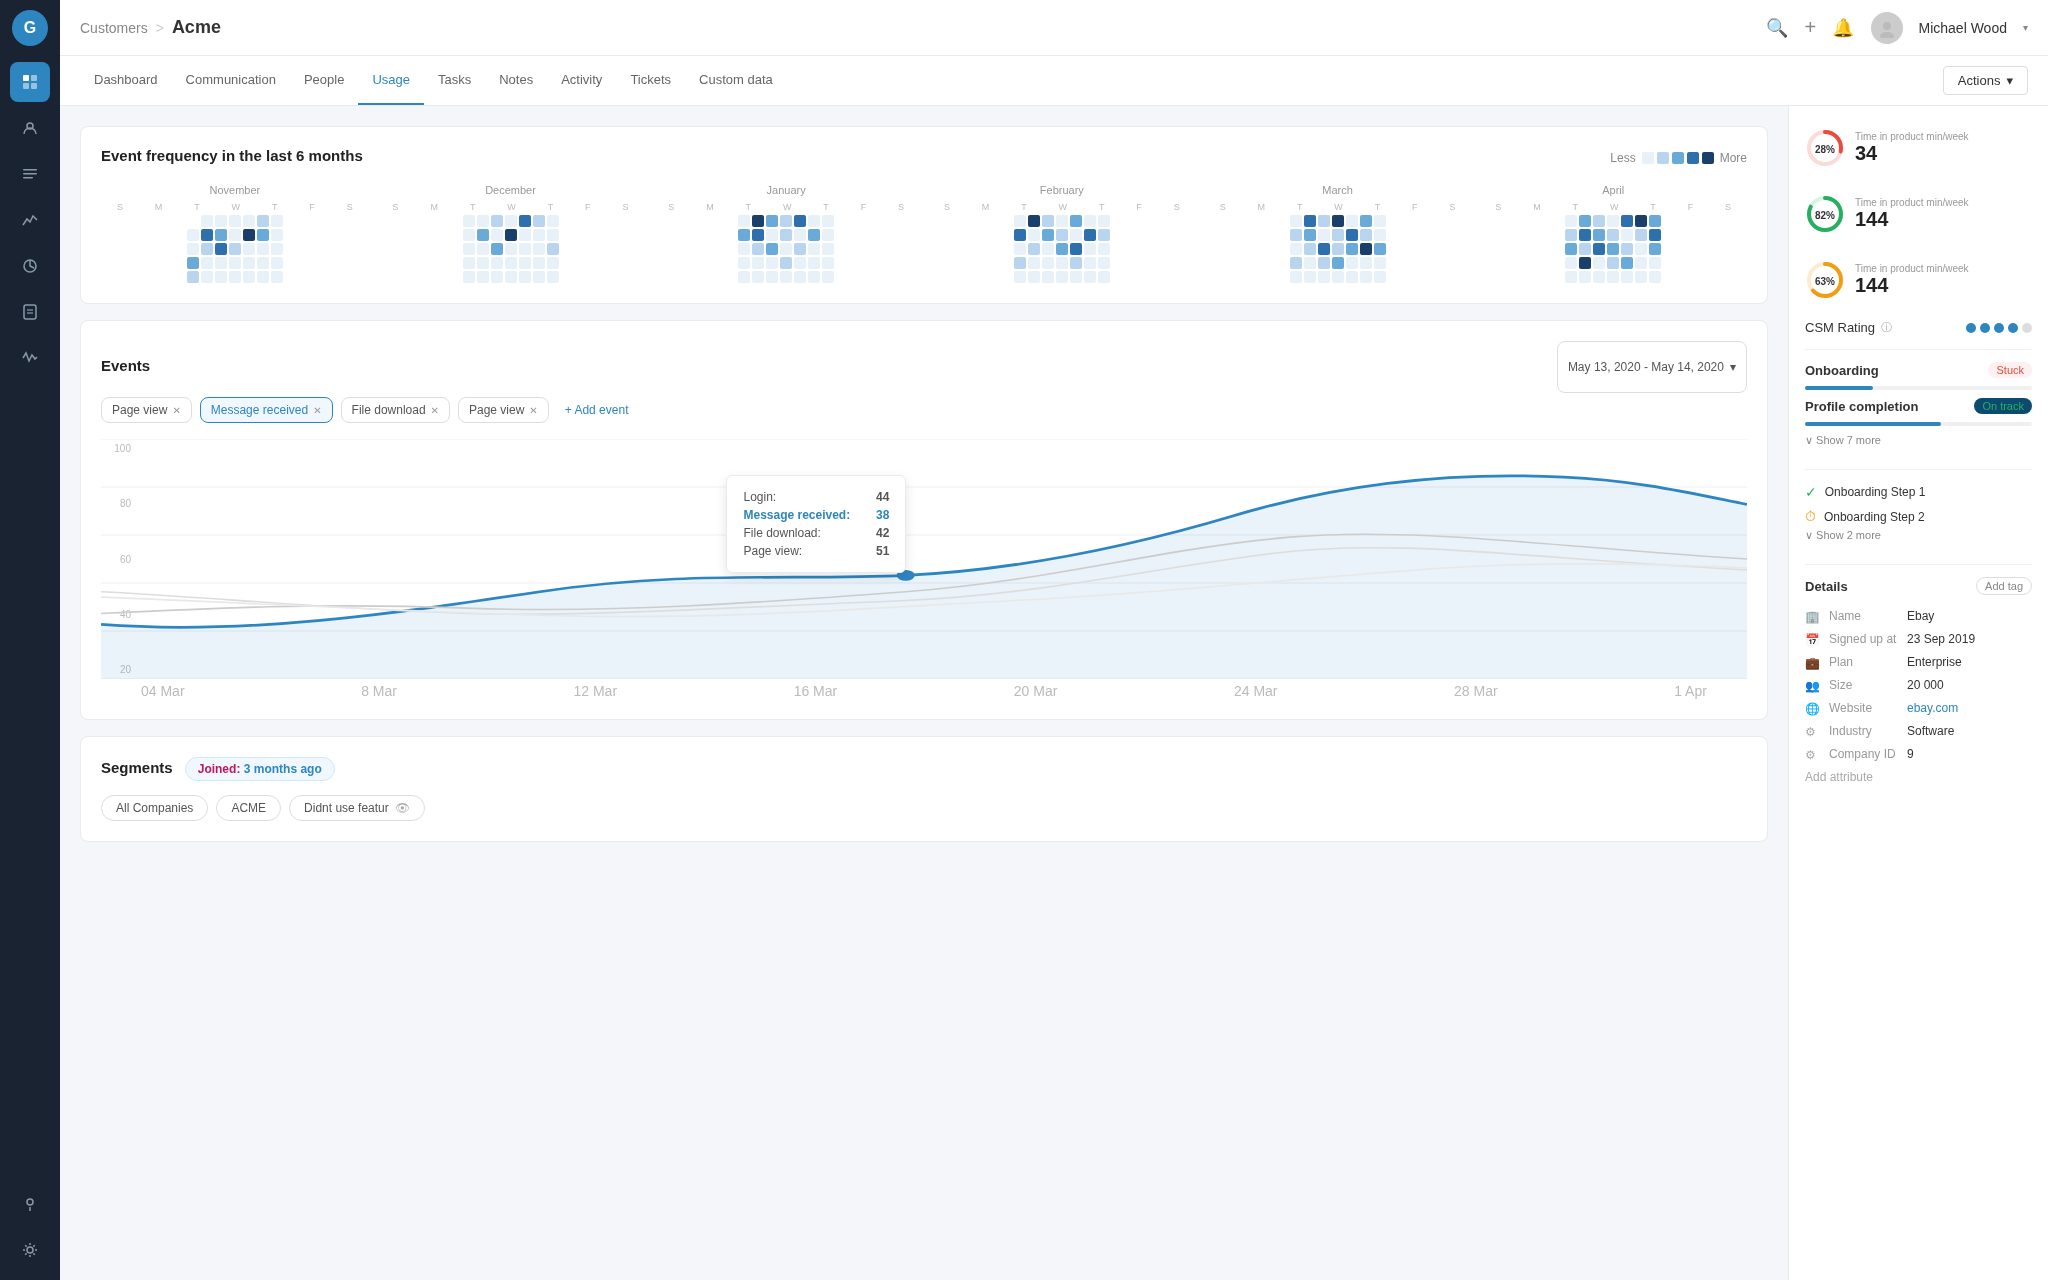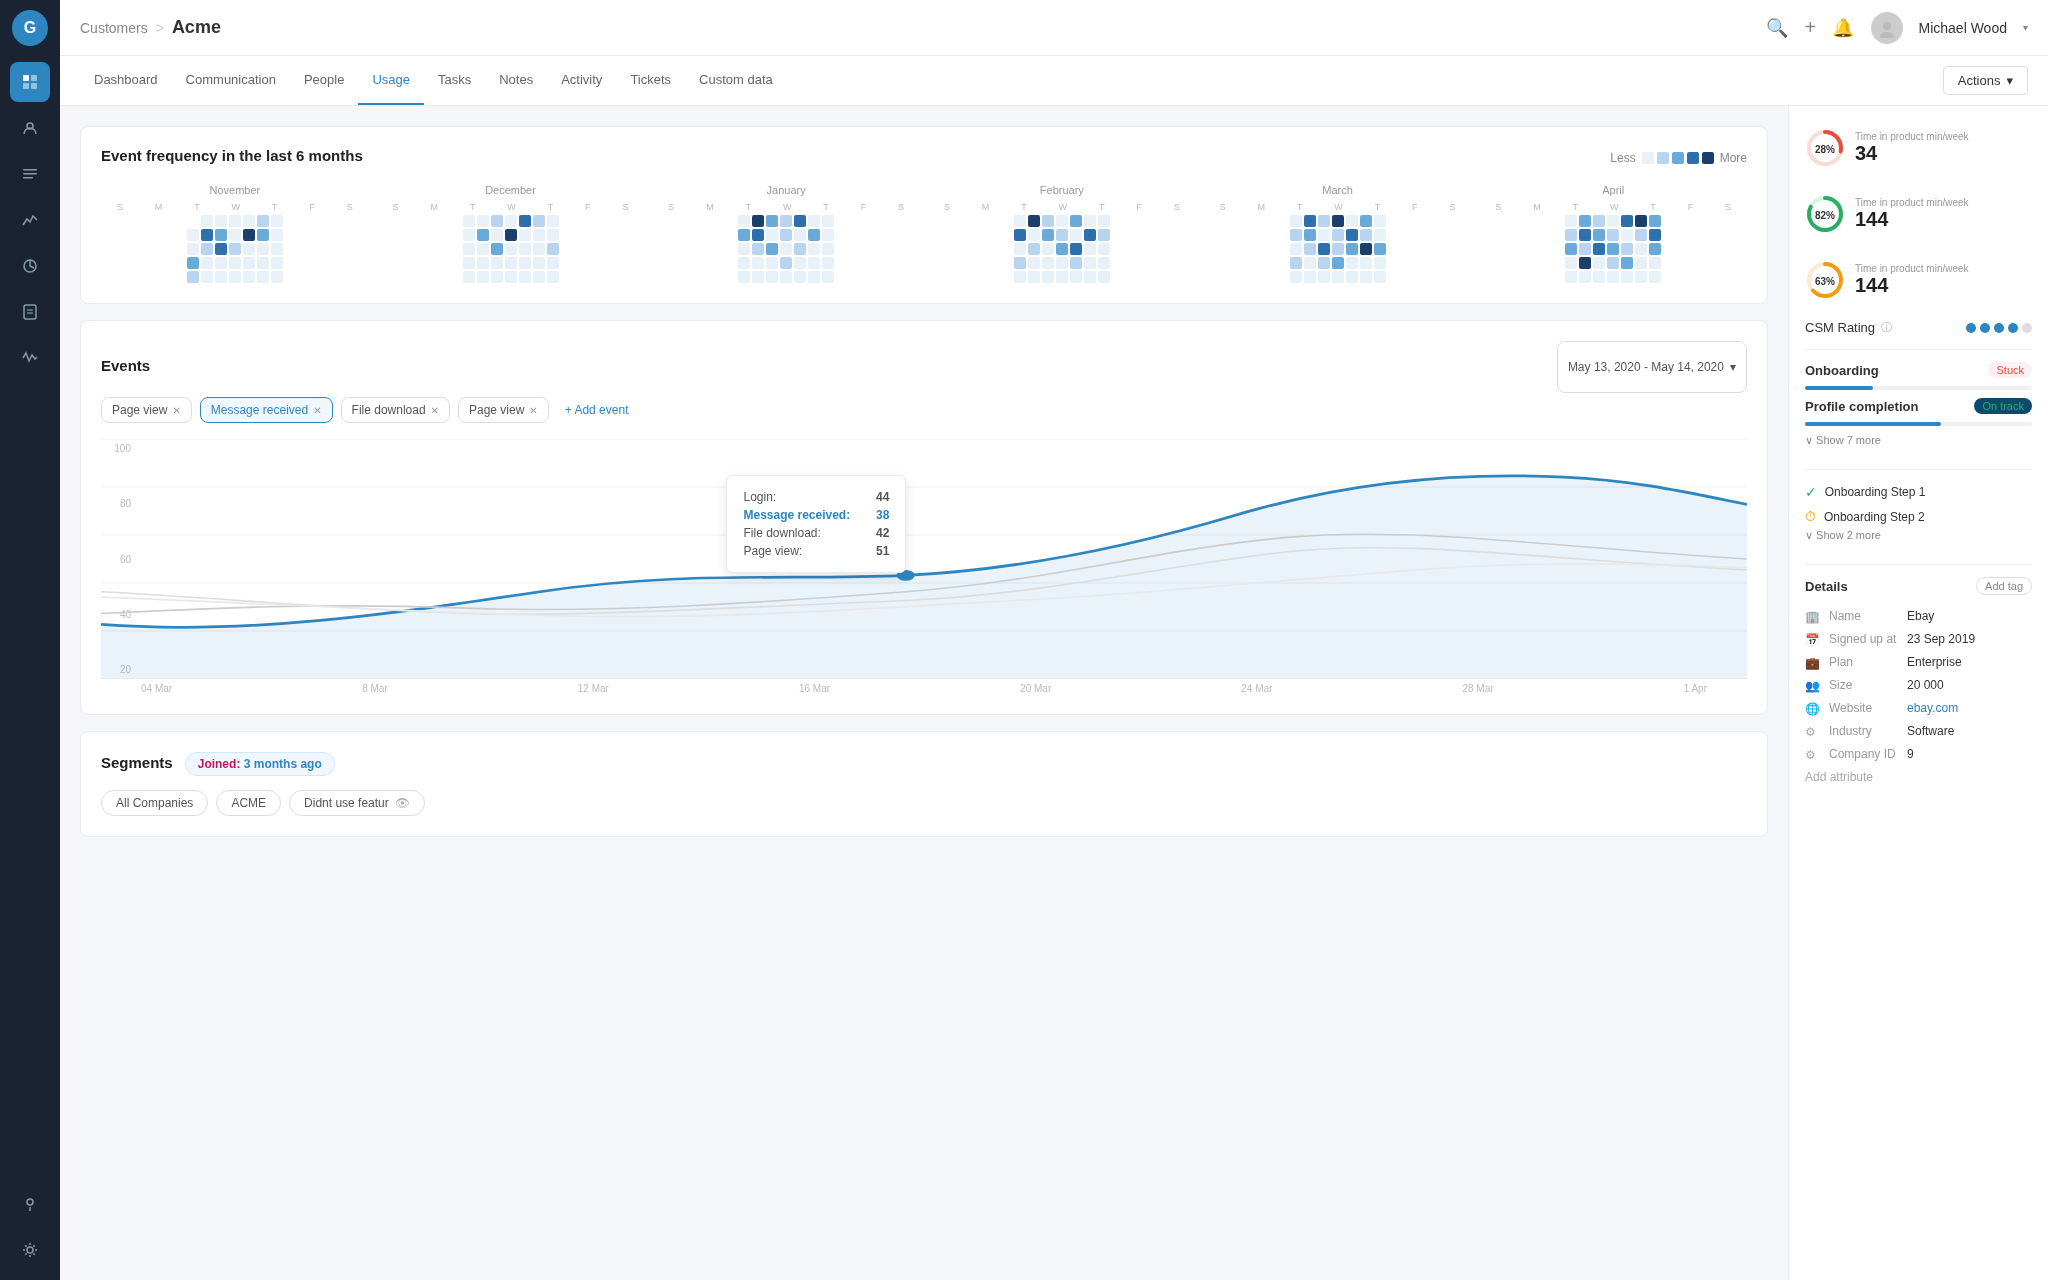--- a/index.html
+++ b/index.html
@@ -66,21 +66,21 @@
     .event-tags { display: flex; gap: 8px; flex-wrap: wrap; margin-bottom: 16px; }
     .event-tag { display: flex; align-items: center; gap: 5px; padding: 5px 10px; border-radius: 8px; font-size: 12px; border: 1px solid #ddd; cursor: pointer; background: white; color: #555; }
     .event-tag.active { border-color: #2e86c1; color: #2e86c1; background: #f0f7ff; }
     .event-tag .tag-x { font-size: 10px; color: #999; }
     .add-event-btn { color: #2e86c1; font-size: 12px; cursor: pointer; display: flex; align-items: center; gap: 4px; padding: 5px 8px; }
 
     
     .chart-area { position: relative; height: 240px; }
     .chart-svg { width: 100%; height: 100%; }
     .chart-y-labels { position: absolute; left: 0; top: 0; height: 100%; display: flex; flex-direction: column; justify-content: space-between; font-size: 10px; color: #bbb; padding: 4px 0; }
-    .chart-x-labels { display: flex; justify-content: space-between; font-size: 10px; color: #bbb; padding: 4px 40px 0 40px; }
+    .chart-x-labels { display: flex; justify-content: space-between; font-size: 14px; color: #bbb; padding: 4px 40px 0 40px; }
     .chart-wrapper { position: relative; }
 
     
     .tooltip { position: absolute; background: white; border: 1px solid #e8eaf0; border-radius: 6px; padding: 12px 16px; box-shadow: 0 4px 12px rgba(0,0,0,0.1); font-size: 12px; left: 38%; top: 15%; z-index: 10; min-width: 180px; }
     .tooltip-row { display: flex; justify-content: space-between; gap: 20px; padding: 2px 0; color: #555; }
     .tooltip-row.highlight { color: #2e86c1; font-weight: 600; }
     .tooltip-val { font-weight: 600; }
 
     
     .segments-header { display: flex; align-items: center; gap: 12px; margin-bottom: 14px; }

